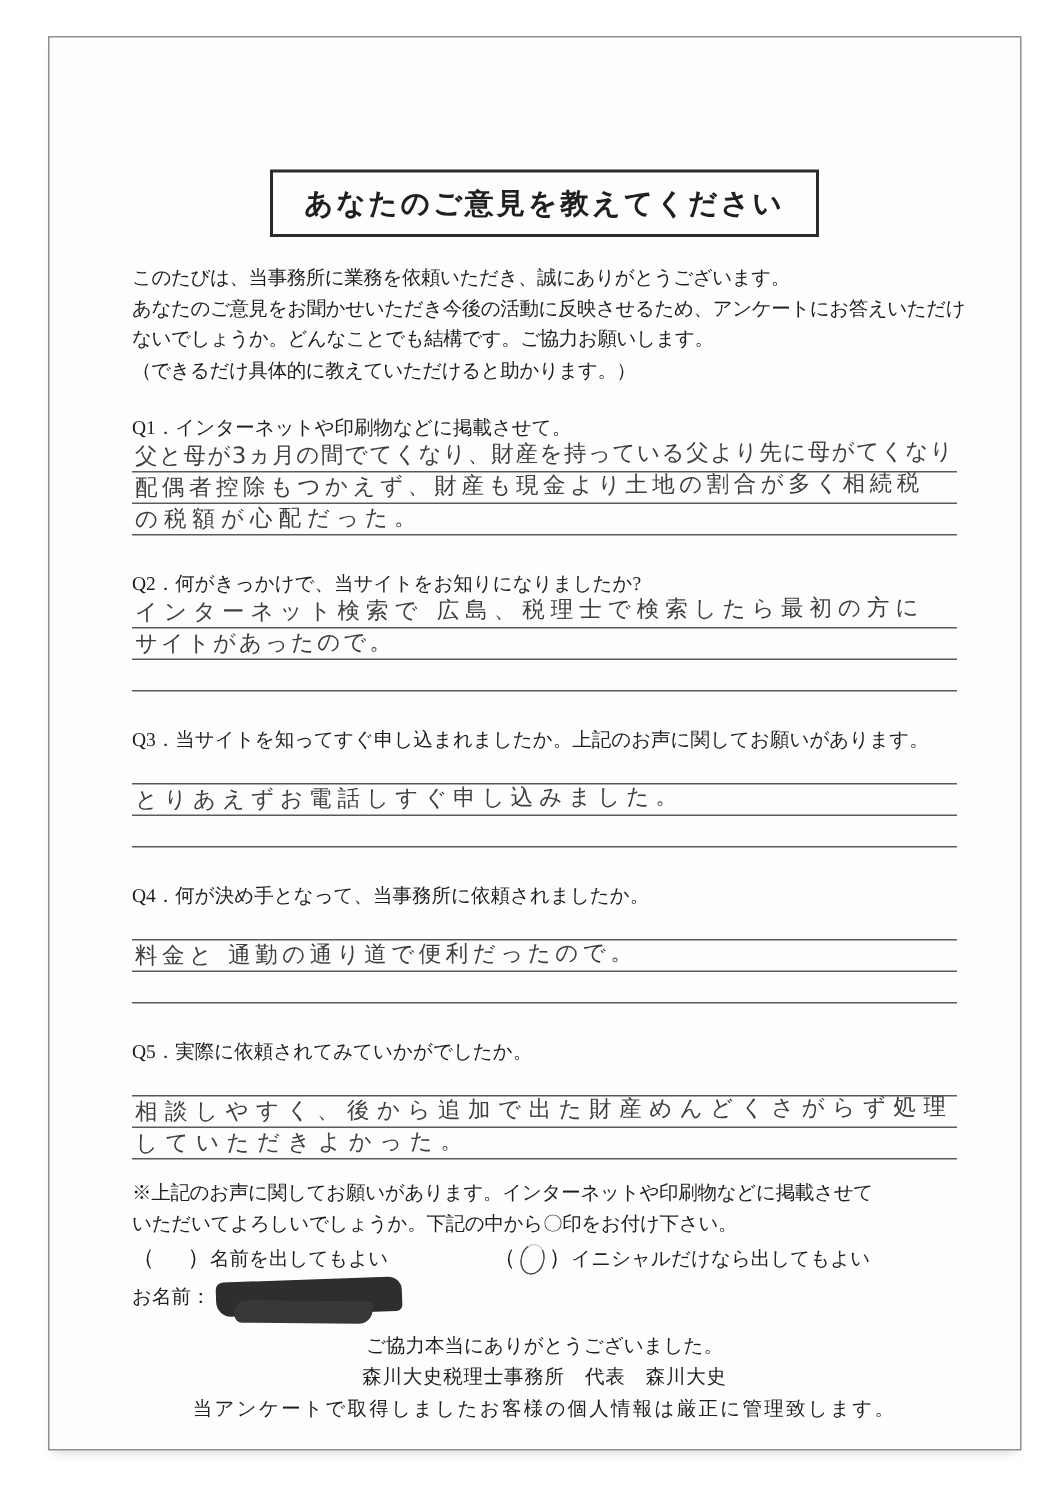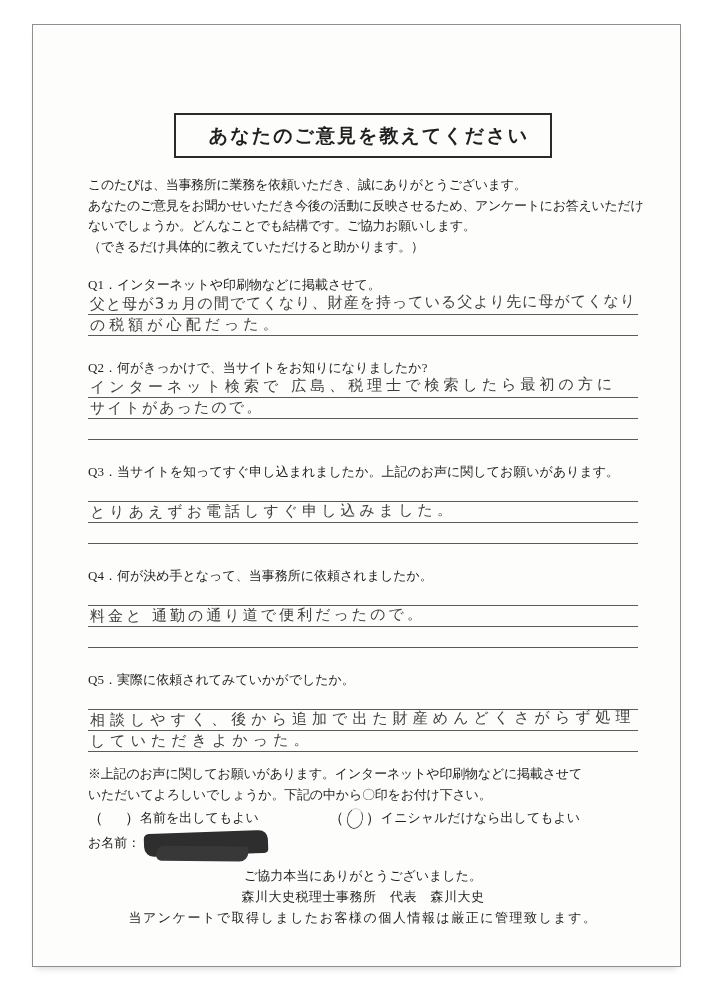--- a/index.html
+++ b/index.html
@@ -8,21 +8,21 @@
     font-family:"Liberation Serif", serif;color:#1f1f1f;
   }
   .frame{
     position:absolute;left:32px;top:24px;width:649px;height:943px;
     border:1px solid #8f8f8f;background:#fdfdfc;box-sizing:border-box;
     box-shadow:0 5px 7px -4px rgba(0,0,0,0.18);
   }
   .content{position:relative;padding:0 42px 0 55px;}
   .title-box{
     width:362px;margin:88px auto 0 auto;border:2px solid #2a2a2a;
-    text-align:center;padding:8px 0 7px 12px;
+    text-align:center;padding:8px 0 7px 0;
     font-size:19px;font-weight:bold;letter-spacing:2px;
   }
   .intro{margin-top:17px;font-size:13px;line-height:20.5px;letter-spacing:-0.3px;}
   .intro div{white-space:nowrap;}
   .qblock{margin-top:22px;}
   .qblock.first{margin-top:18px;}
   .qlabel{font-size:13px;line-height:19px;white-space:nowrap;}
   .arow{
     height:20px;border-bottom:1px solid #5a5a5a;
     overflow:visible;white-space:nowrap;
@@ -76,20 +76,21 @@
       <div class="intro">
         <div>このたびは、当事務所に業務を依頼いただき、誠にありがとうございます。</div>
         <div>あなたのご意見をお聞かせいただき今後の活動に反映させるため、アンケートにお答えいただけ</div>
         <div>ないでしょうか。どんなことでも結構です。ご協力お願いします。</div>
         <div>（できるだけ具体的に教えていただけると助かります。）</div>
       </div>
 
       <div class="qblock first">
         <div class="qlabel">Q1．インターネットや印刷物などに掲載させて。</div>
         <div class="arow"><span class="hw ls1">父と母が3ヵ月の間でてくなり、財産を持っている父より先に母がてくなり</span></div>
+        <div class="arow"><span class="hw ls3">配偶者控除もつかえず、財産も現金より土地の割合が多く相続税</span></div>
         <div class="arow"><span class="hw ls4">の税額が心配だった。</span></div>
       </div>
 
       <div class="qblock">
         <div class="qlabel">Q2．何がきっかけで、当サイトをお知りになりましたか?</div>
         <div class="arow"><span class="hw ls4">インターネット検索で 広島、税理士で検索したら最初の方に</span></div>
         <div class="arow"><span class="hw ls2">サイトがあったので。</span></div>
         <div class="arow"><span class="hw"></span></div>
       </div>
 

